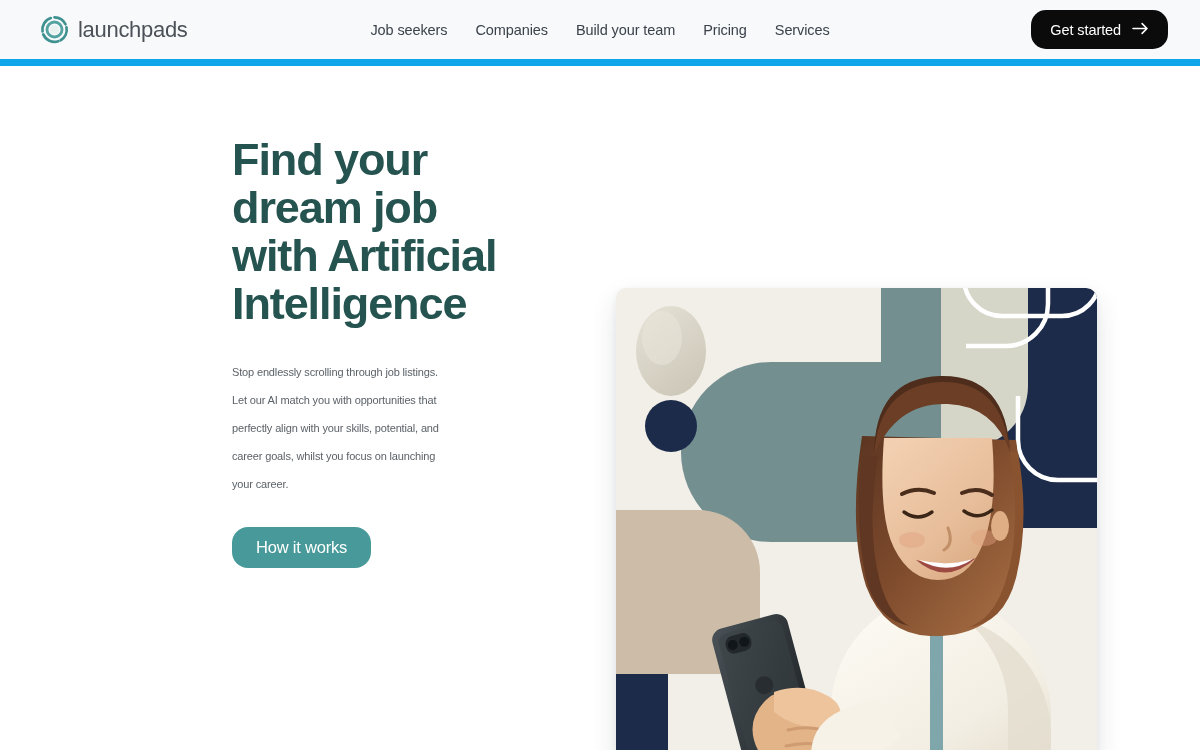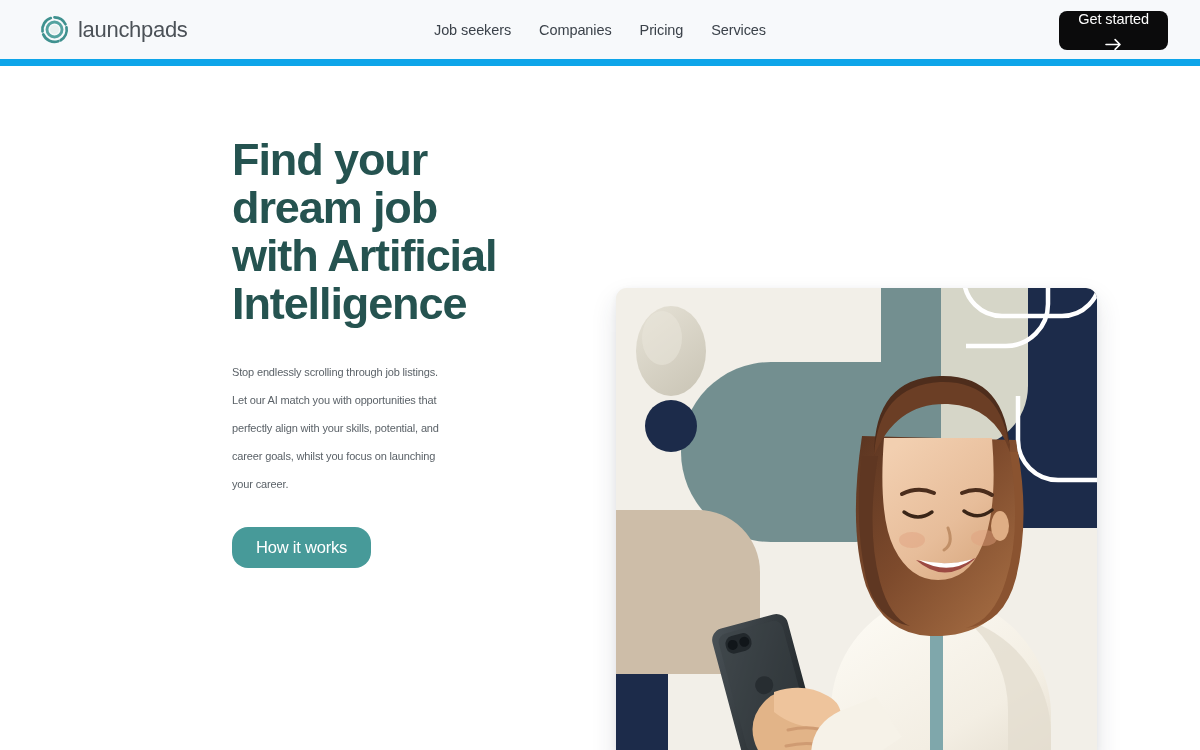--- a/index.html
+++ b/index.html
@@ -58,31 +58,30 @@
     white-space: nowrap;
     letter-spacing: -0.1px;
     text-align: center;
   }
 
   .cta-wrap { margin-left: auto; }
   .cta-button {
     background: #0b0b0c;
     color: #ffffff;
     border: none;
-    border-radius: 8px;
+    border-radius: 15px;
     height: 39px;
     padding: 0 19px;
     font-size: 14.5px;
     font-family: inherit;
     display: inline-flex;
     align-items: center;
     gap: 11px;
     cursor: pointer;
     letter-spacing: -0.1px;
-    flex-direction: column;
   }
   .cta-arrow { display: block; }
 
   
   .hero {
     display: flex;
     align-items: flex-start;
     padding: 70px 0 0 0;
     height: 684px;
   }
@@ -159,20 +158,21 @@
         <circle cx="16" cy="16" r="8.3" fill="none" stroke="#54a3a0" stroke-width="3.2"></circle>
         <circle cx="16" cy="16" r="5.1" fill="#e9f1f1"></circle>
       </svg>
     </span>
     <span class="brand-name">launchpads</span>
   </div>
 
   <nav class="nav">
     <a class="nav-item">Job seekers</a>
     <a class="nav-item">Companies</a>
+    <a class="nav-item">Build your team</a>
     <a class="nav-item">Pricing</a>
     <a class="nav-item">Services</a>
   </nav>
 
   <div class="cta-wrap">
     <button class="cta-button">
       <span>Get started</span>
       <span class="cta-arrow">
         <svg width="17" height="13" viewBox="0 0 17 13" aria-hidden="true">
           <path d="M1 6.5h13.4M10.1 1.6l4.9 4.9-4.9 4.9" fill="none" stroke="#ffffff" stroke-width="1.6" stroke-linecap="round" stroke-linejoin="round"></path>

